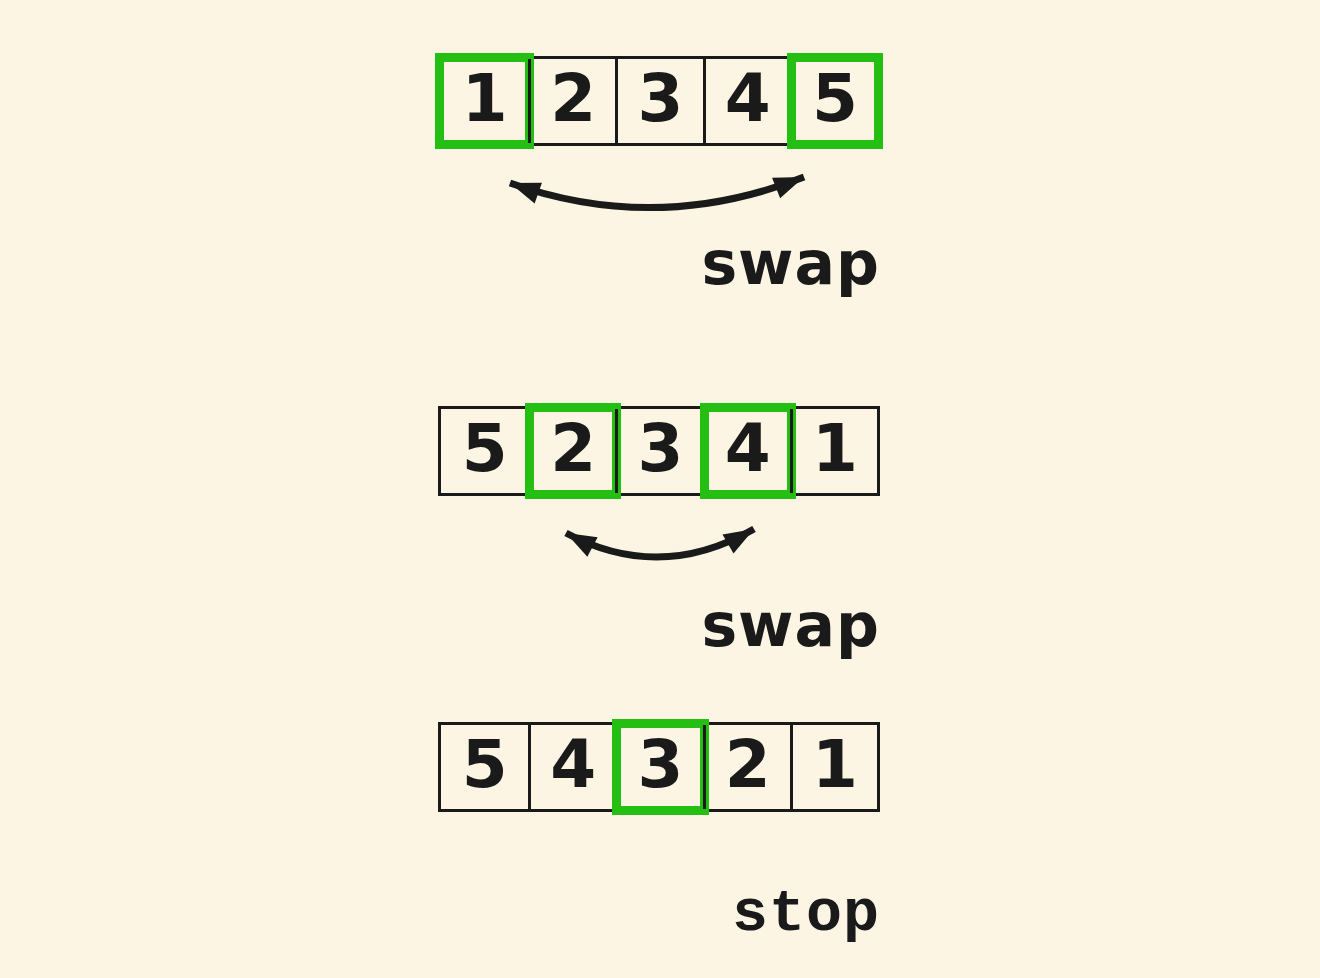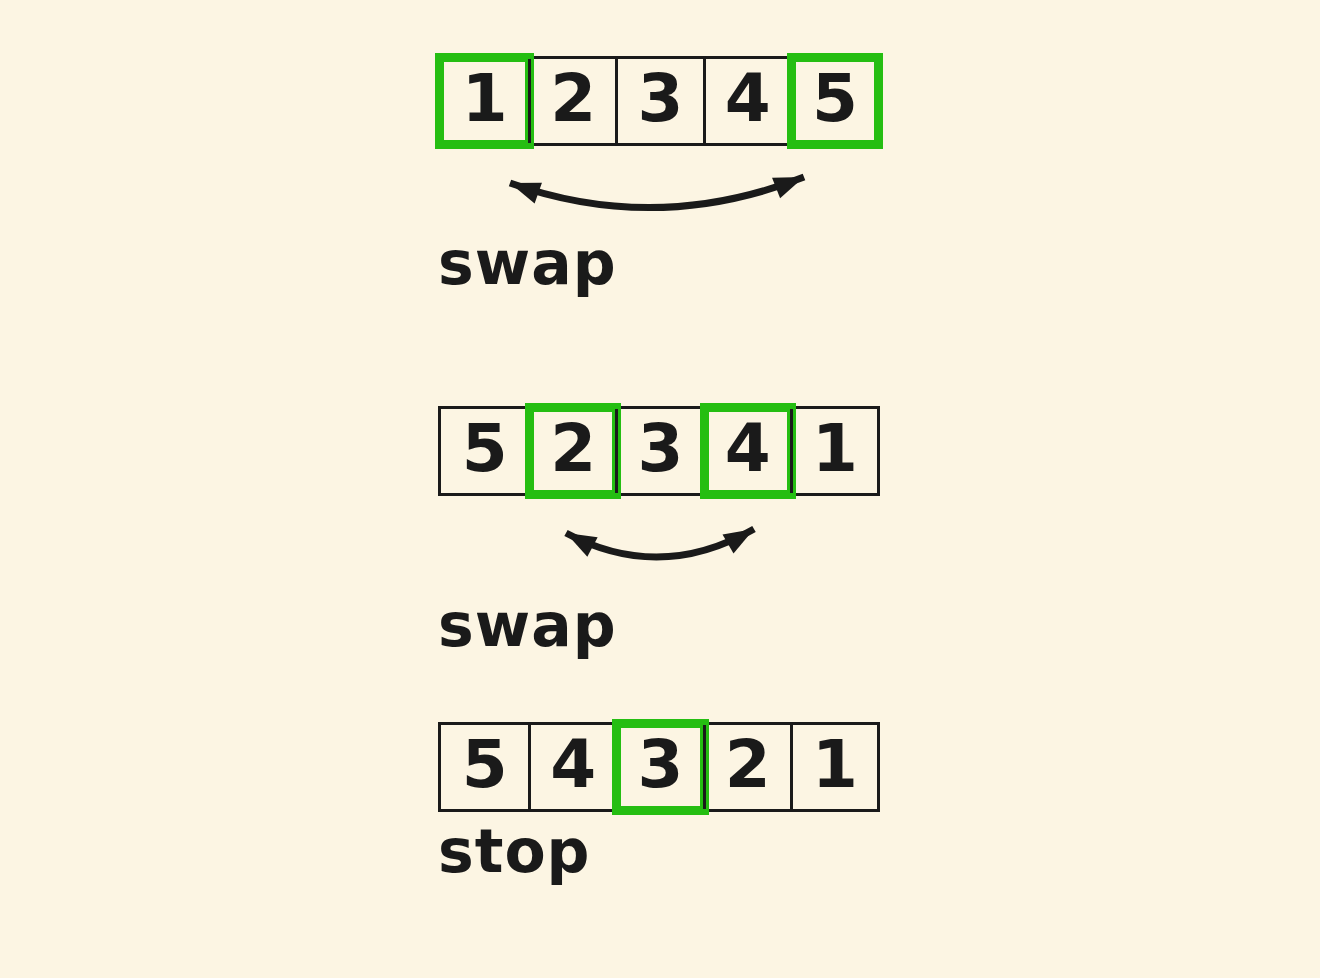--- a/index.html
+++ b/index.html
@@ -50,29 +50,29 @@
     content: "";
     position: absolute;
     inset: -6px;
     border: 9px solid var(--hl);
     pointer-events: none;
   }
   .caption{
     position: absolute;
     left: 438px;
     width: 442px;
-    text-align: left;
+    text-align: right;
     font-size: 60px;
     font-weight: bold;
     letter-spacing: 1px;
     color: var(--ink);
   }
   .caption-1{ top: 228px; }
   .caption-2{ top: 590px; }
-  .caption-3{ top: 816px; }
+  .caption-3{ top: 880px; font-family: Liberation Mono, monospace; }
   .arrow{
     position: absolute;
   }
   .arrow-1{ left: 494px; top: 163px; }
   .arrow-2{ left: 552px; top: 511px; }
   .arrow svg{ display:block; }
   .arrow path{ stroke: var(--ink); stroke-width: 7; fill: none; }
   .arrow polygon{ fill: var(--ink); }
 </style>
 </head>

